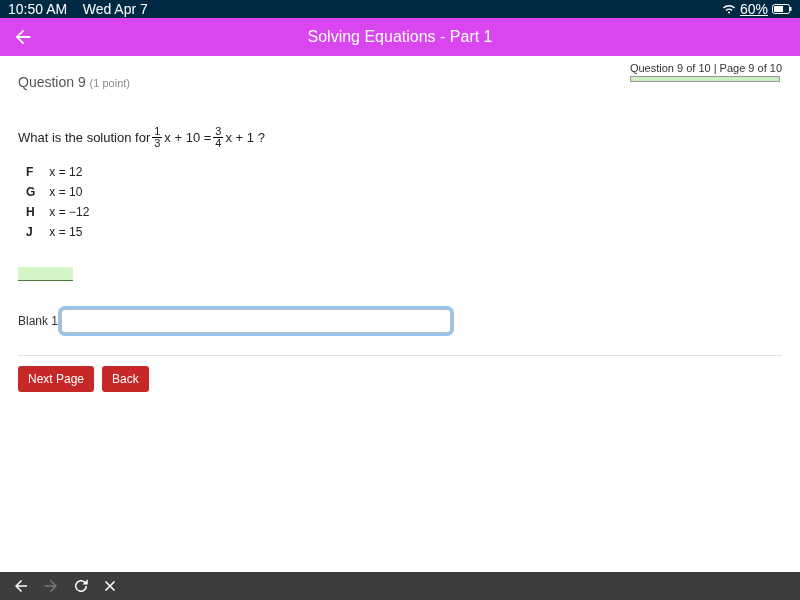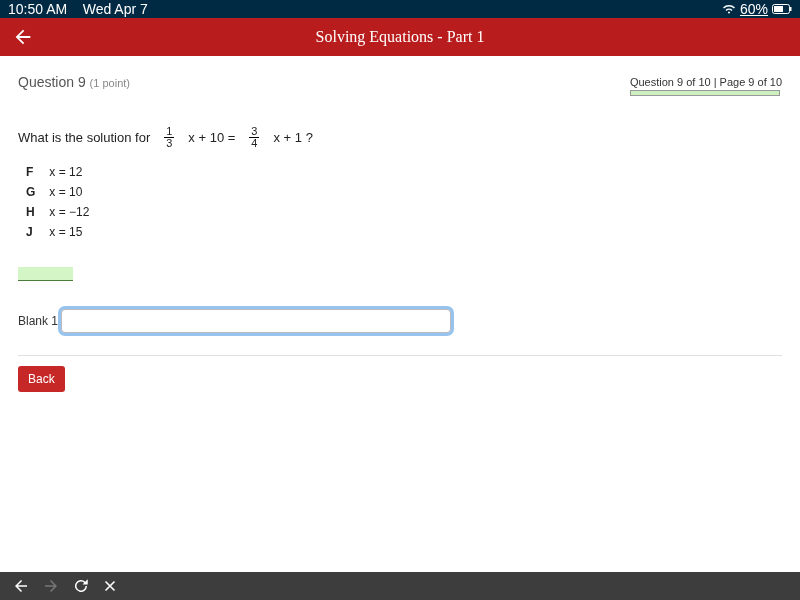--- a/index.html
+++ b/index.html
@@ -10,28 +10,27 @@
     height: 18px;
     display: flex;
     justify-content: space-between;
     align-items: center;
     padding: 0 8px;
     font-size: 14px;
     font-weight: 500;
   }
   .status-right { display: flex; align-items: center; gap: 4px; text-decoration: underline; }
   .top-nav {
-    background: #b91c1c;
+    background: #d946ef;
     height: 38px;
     display: flex;
     align-items: center;
     justify-content: center;
     position: relative;
     color: #fff;
-    font-family: Liberation Serif, serif;
   }
   .back-arrow {
     position: absolute;
     left: 12px;
     top: 50%;
     transform: translateY(-50%);
     color: #fff;
     cursor: pointer;
   }
   .page-title {
@@ -39,21 +38,21 @@
     font-weight: 500;
   }
   .content {
     padding: 12px 18px 0 18px;
     position: relative;
     background: #fff;
   }
   .page-meta {
     position: absolute;
     right: 18px;
-    top: 20px;
+    top: 6px;
     font-size: 11px;
     color: #333;
     text-align: right;
   }
   .progress-bar {
     display: block;
     margin-top: 2px;
     width: 150px;
     height: 6px;
     border: 1px solid #999;
@@ -63,21 +62,21 @@
     margin-top: 6px;
     font-size: 14px;
     color: #555;
   }
   .question-heading .pts { font-size: 11px; color: #888; }
   .question-body {
     margin-top: 36px;
     font-size: 13px;
     color: #222;
   }
-  .math-line { display: flex; align-items: center; gap: 12px; }
+  .math-line { display: flex; align-items: center; gap: 0; }
   .frac {
     display: inline-flex;
     flex-direction: column;
     align-items: center;
     font-size: 11px;
     line-height: 1;
     vertical-align: middle;
     margin: 0 2px;
   }
   .frac .num { border-bottom: 1px solid #000; padding: 0 2px; }
@@ -231,20 +230,21 @@
 
     <div class="blank-row">
       <span class="blank-label">Blank 1:</span>
       <input class="blank-input" type="text" value="" style="">
     </div>
   </div>
 
   <div class="divider"></div>
 
   <div class="btn-row">
+    <button class="btn">Next Page</button>
     <button class="btn">Back</button>
   </div>
 </div>
 
 <div class="bottom-toolbar">
   <span class="tb-icon">
     <svg width="18" height="18" viewBox="0 0 24 24">
         <path d="M20 11H7.8l5.6-5.6L12 4l-8 8 8 8 1.4-1.4L7.8 13H20z" fill="#fff"></path>
       </svg>
   </span>

